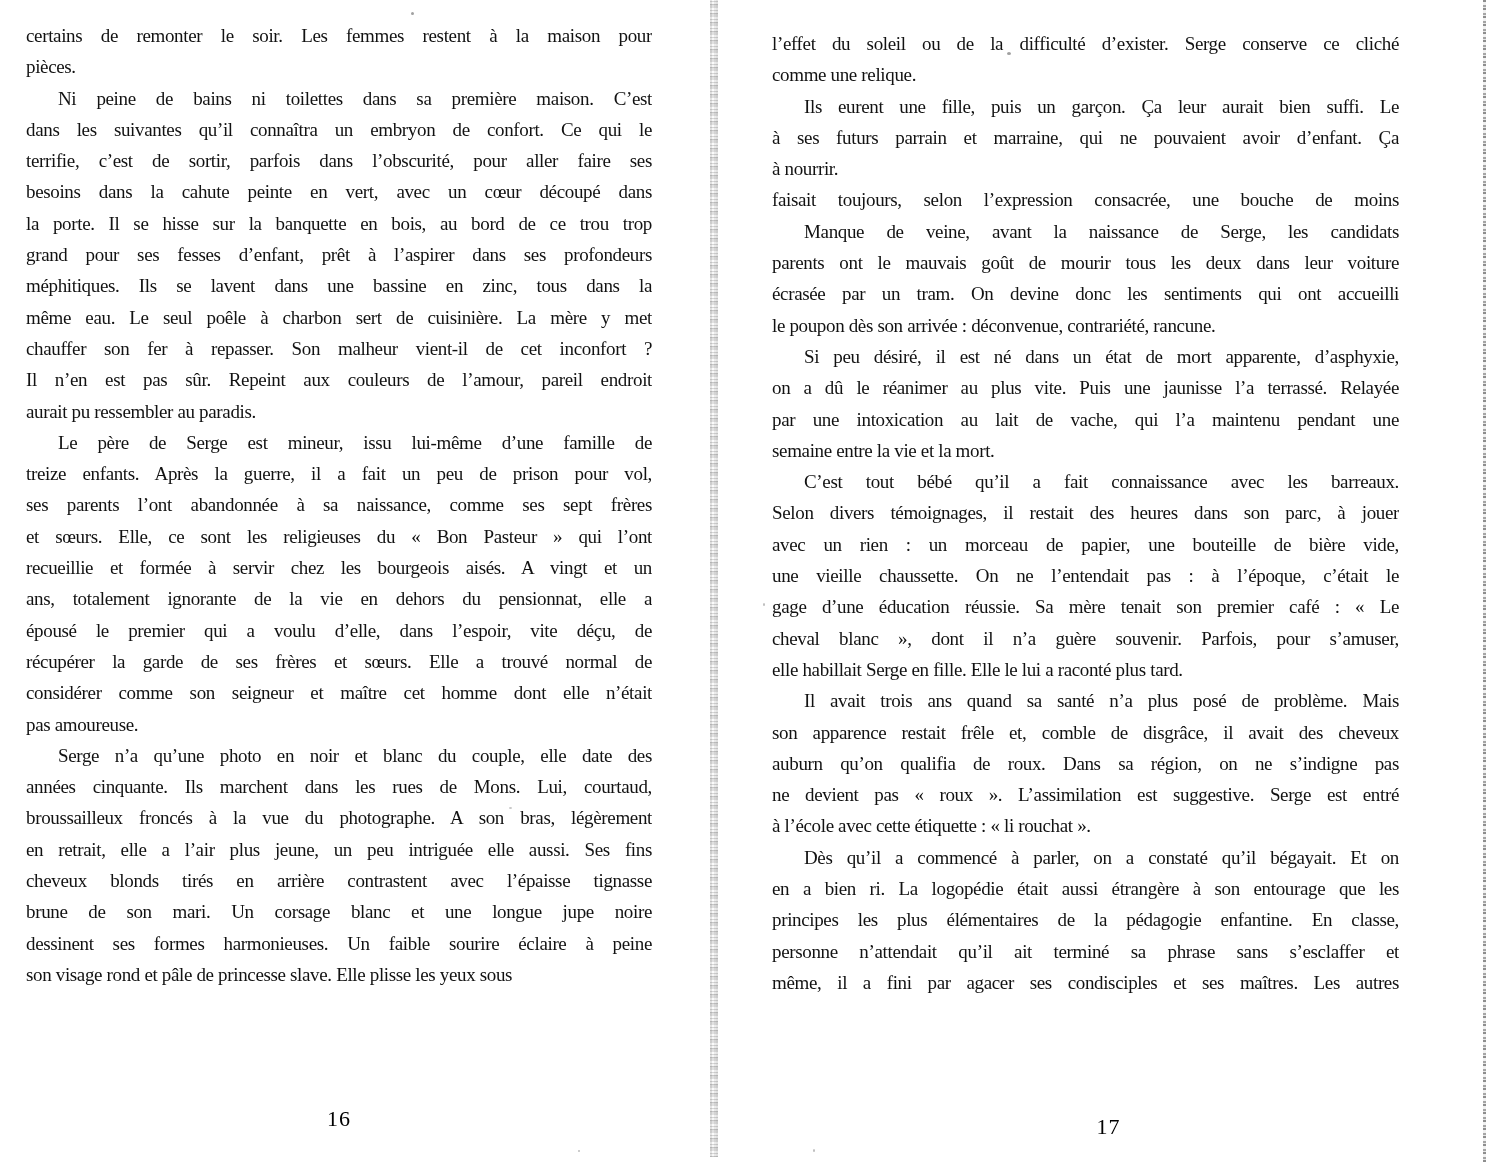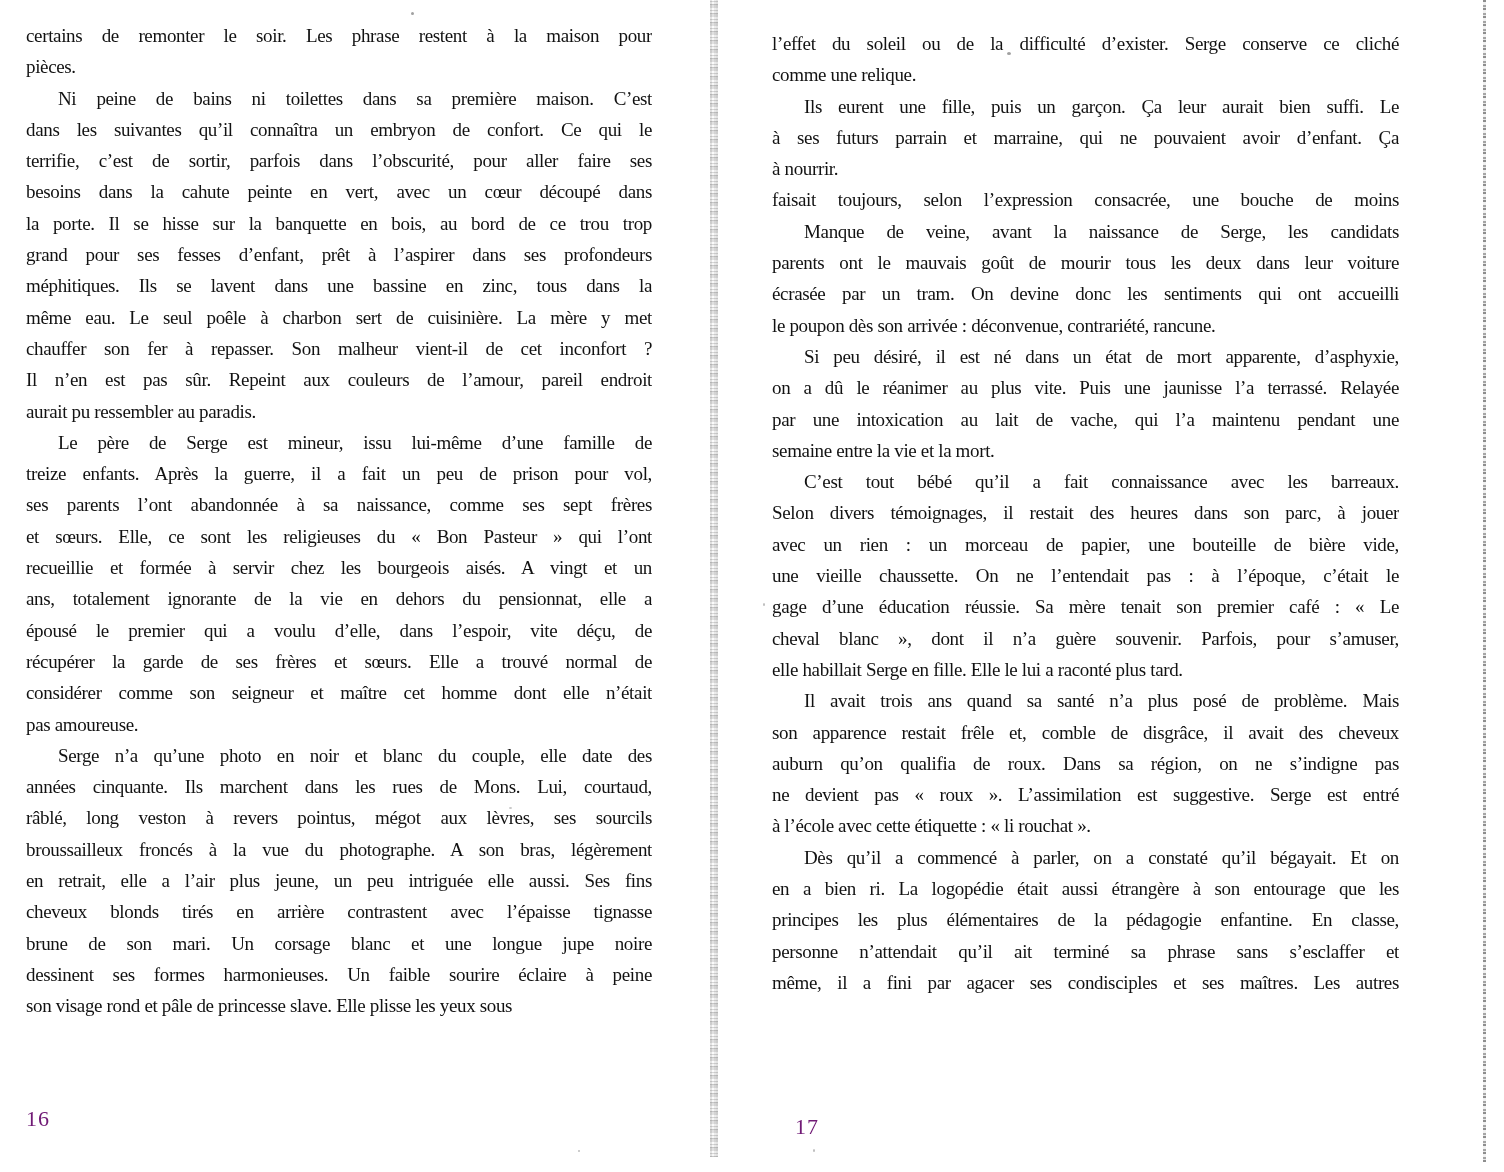--- a/index.html
+++ b/index.html
@@ -23,22 +23,23 @@
     text-align:justify;
     text-align-last:justify;
     overflow:hidden;
     white-space:nowrap;
   }
   .line{white-space:normal;} 
   .line.last{text-align-last:left;}
   .line.indent{text-indent:32px;}
   .pagenum{
     position:absolute;
+    text-align:center;
     font-size:22px;
-    color:#701a75;
+    color:#000000;
     letter-spacing:1px;
   }
   #pagenum-16{left:26px;top:1106px;width:626px;}
   #pagenum-17{left:795px;top:1114px;width:627px;}
   .gutter{
     position:absolute;left:710px;top:0;width:8px;height:1157px;
     background:
       repeating-linear-gradient(0deg,
         rgba(70,70,70,.30) 0 1px,
         rgba(190,190,190,.10) 1px 3px,
@@ -62,21 +63,21 @@
   .speck{
     position:absolute;
     background:rgba(45,45,45,.45);
     border-radius:50%;
   }
 </style>
 </head>
 <body>
 
 <div class="page-text" id="page-text-16">
-    <div class="line">certains de remonter le soir. Les phrase restent à la maison pour</div>
+    <div class="line">certains de remonter le soir. Les femmes restent à la maison pour</div>
     <div class="line last">pièces.</div>
     <div class="line indent">Ni peine de bains ni toilettes dans sa première maison. C’est</div>
     <div class="line">dans les suivantes qu’il connaîtra un embryon de confort. Ce qui le</div>
     <div class="line">terrifie, c’est de sortir, parfois dans l’obscurité, pour aller faire ses</div>
     <div class="line">besoins dans la cahute peinte en vert, avec un cœur découpé dans</div>
     <div class="line">la porte. Il se hisse sur la banquette en bois, au bord de ce trou trop</div>
     <div class="line">grand pour ses fesses d’enfant, prêt à l’aspirer dans ses profondeurs</div>
     <div class="line">méphitiques. Ils se lavent dans une bassine en zinc, tous dans la</div>
     <div class="line">même eau. Le seul poêle à charbon sert de cuisinière. La mère y met</div>
     <div class="line">chauffer son fer à repasser. Son malheur vient-il de cet inconfort ?</div>
@@ -87,21 +88,20 @@
     <div class="line">ses parents l’ont abandonnée à sa naissance, comme ses sept frères</div>
     <div class="line">et sœurs. Elle, ce sont les religieuses du « Bon Pasteur » qui l’ont</div>
     <div class="line">recueillie et formée à servir chez les bourgeois aisés. A vingt et un</div>
     <div class="line">ans, totalement ignorante de la vie en dehors du pensionnat, elle a</div>
     <div class="line">épousé le premier qui a voulu d’elle, dans l’espoir, vite déçu, de</div>
     <div class="line">récupérer la garde de ses frères et sœurs. Elle a trouvé normal de</div>
     <div class="line">considérer comme son seigneur et maître cet homme dont elle n’était</div>
     <div class="line last">pas amoureuse.</div>
     <div class="line indent">Serge n’a qu’une photo en noir et blanc du couple, elle date des</div>
     <div class="line">années cinquante. Ils marchent dans les rues de Mons. Lui, courtaud,</div>
-    <div class="line">râblé, long veston à revers pointus, mégot aux lèvres, ses sourcils</div>
     <div class="line">broussailleux froncés à la vue du photographe. A son bras, légèrement</div>
     <div class="line">en retrait, elle a l’air plus jeune, un peu intriguée elle aussi. Ses fins</div>
     <div class="line">cheveux blonds tirés en arrière contrastent avec l’épaisse tignasse</div>
     <div class="line">brune de son mari. Un corsage blanc et une longue jupe noire</div>
     <div class="line">dessinent ses formes harmonieuses. Un faible sourire éclaire à peine</div>
     <div class="line last">son visage rond et pâle de princesse slave. Elle plisse les yeux sous</div>
   </div>
 
 <div class="page-text" id="page-text-17">
     <div class="line">l’effet du soleil ou de la difficulté d’exister. Serge conserve ce cliché</div>

